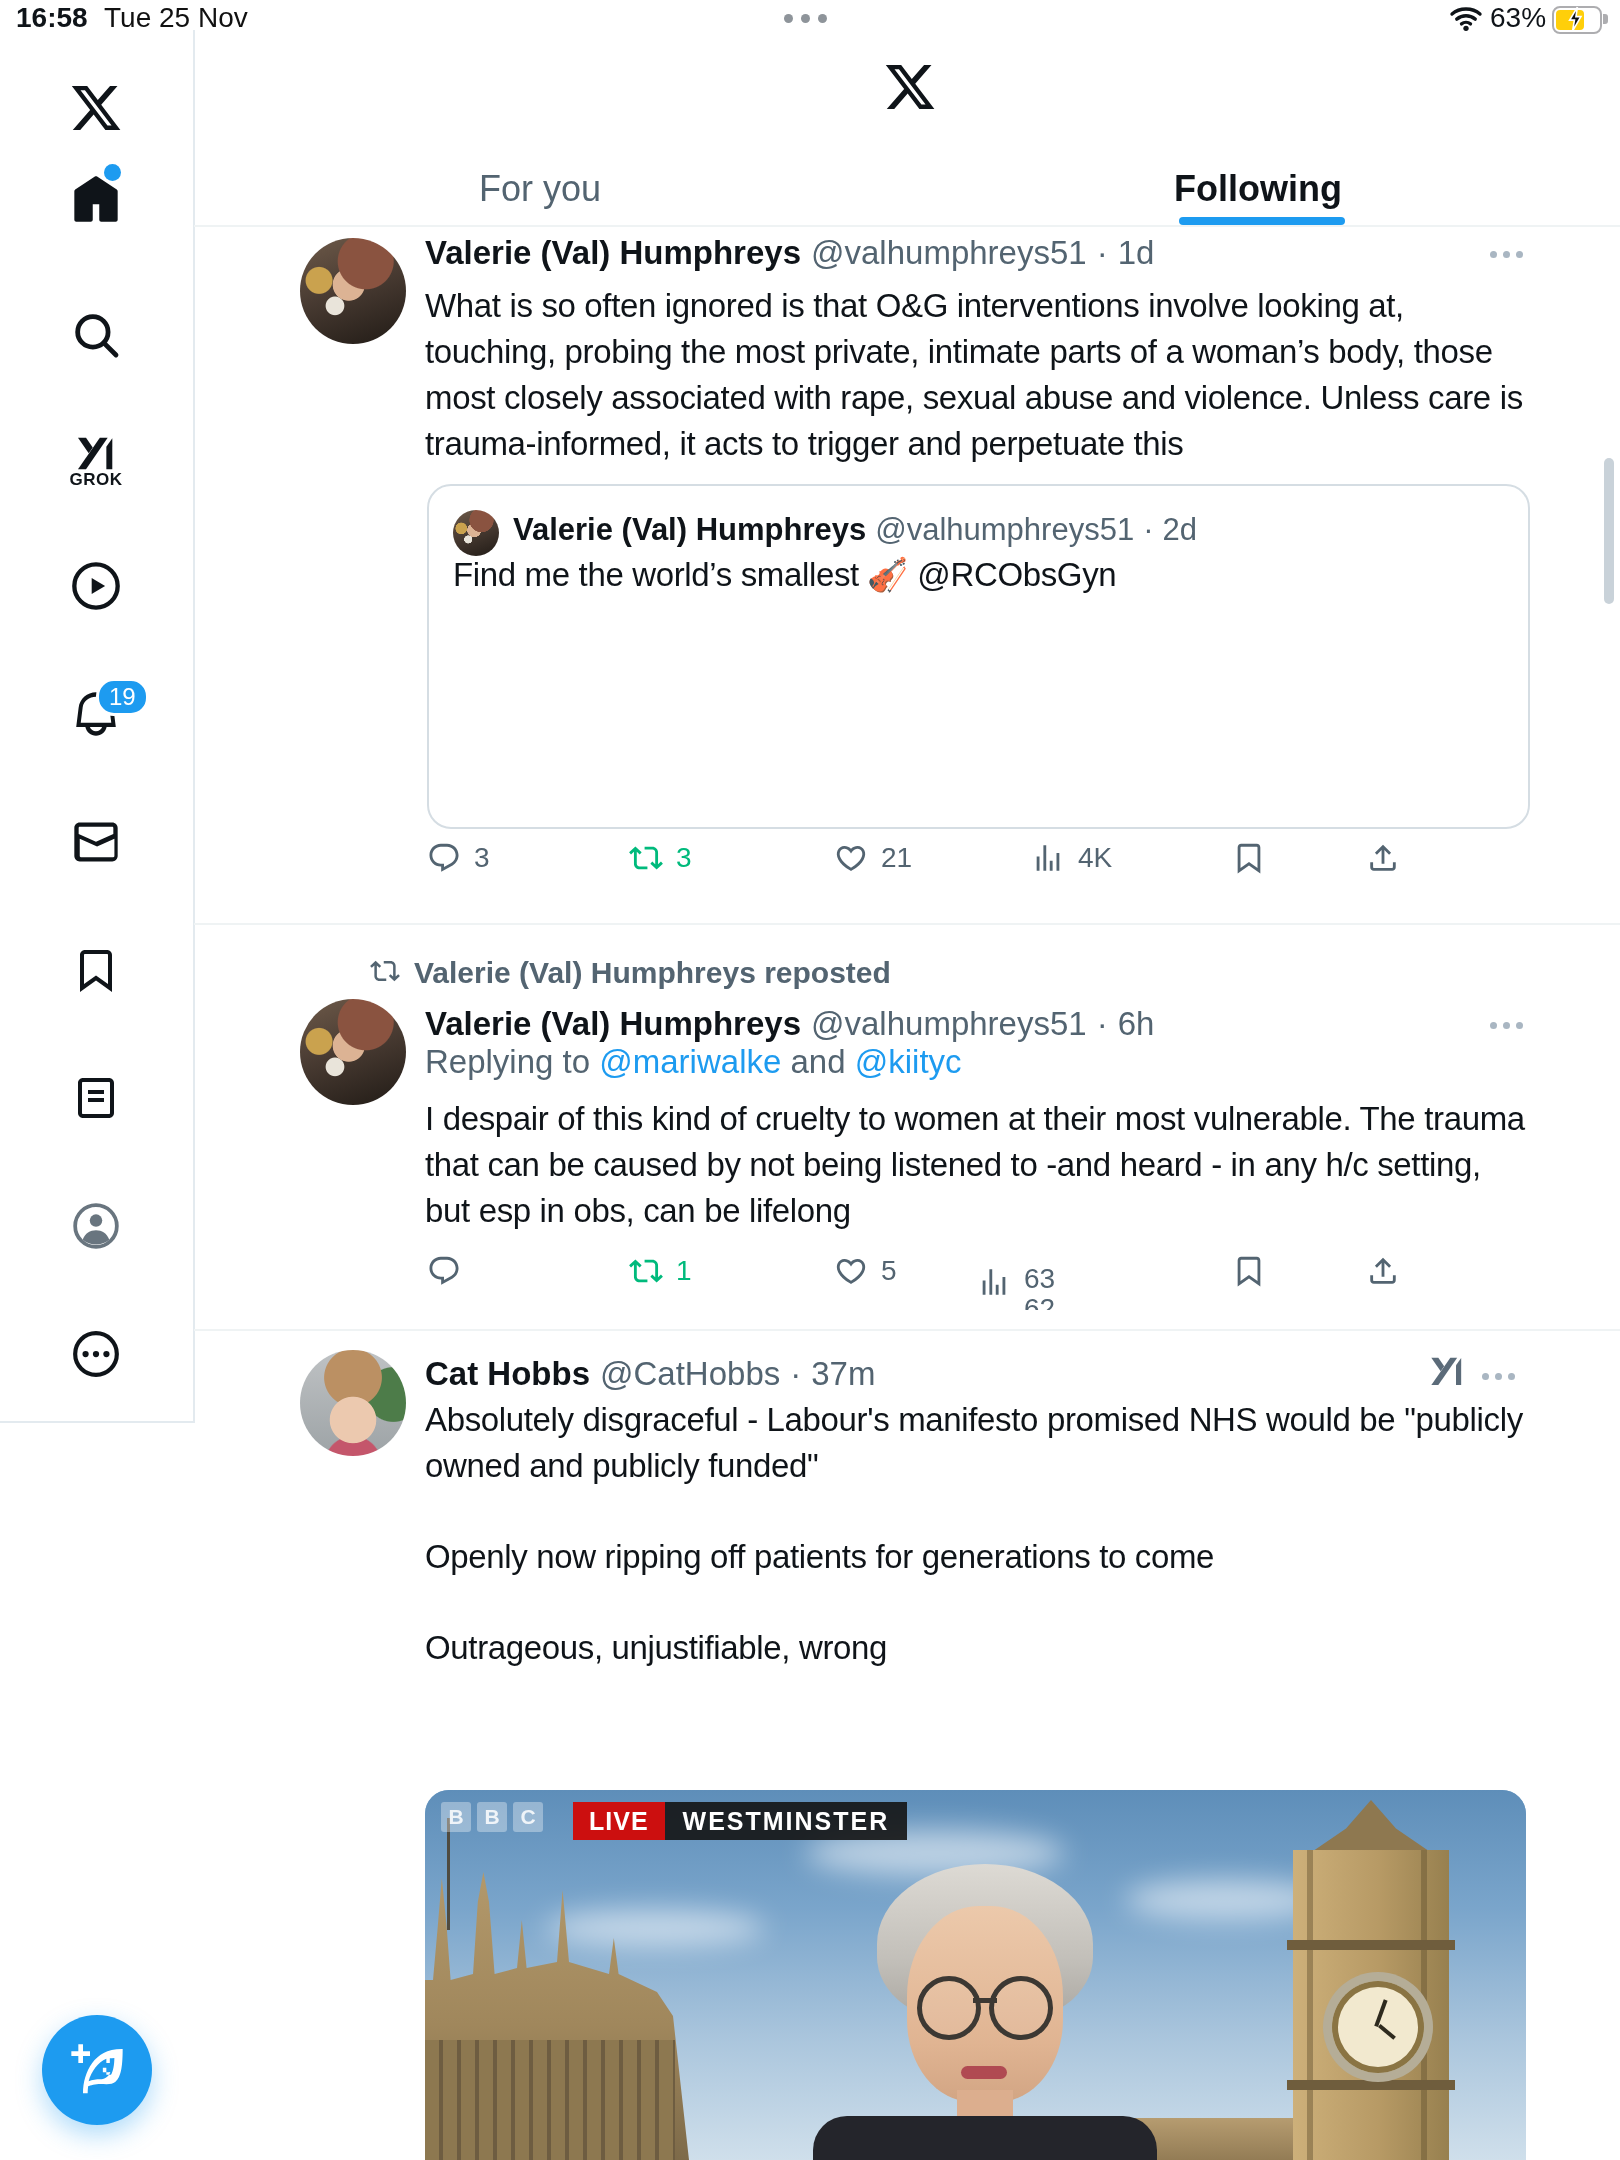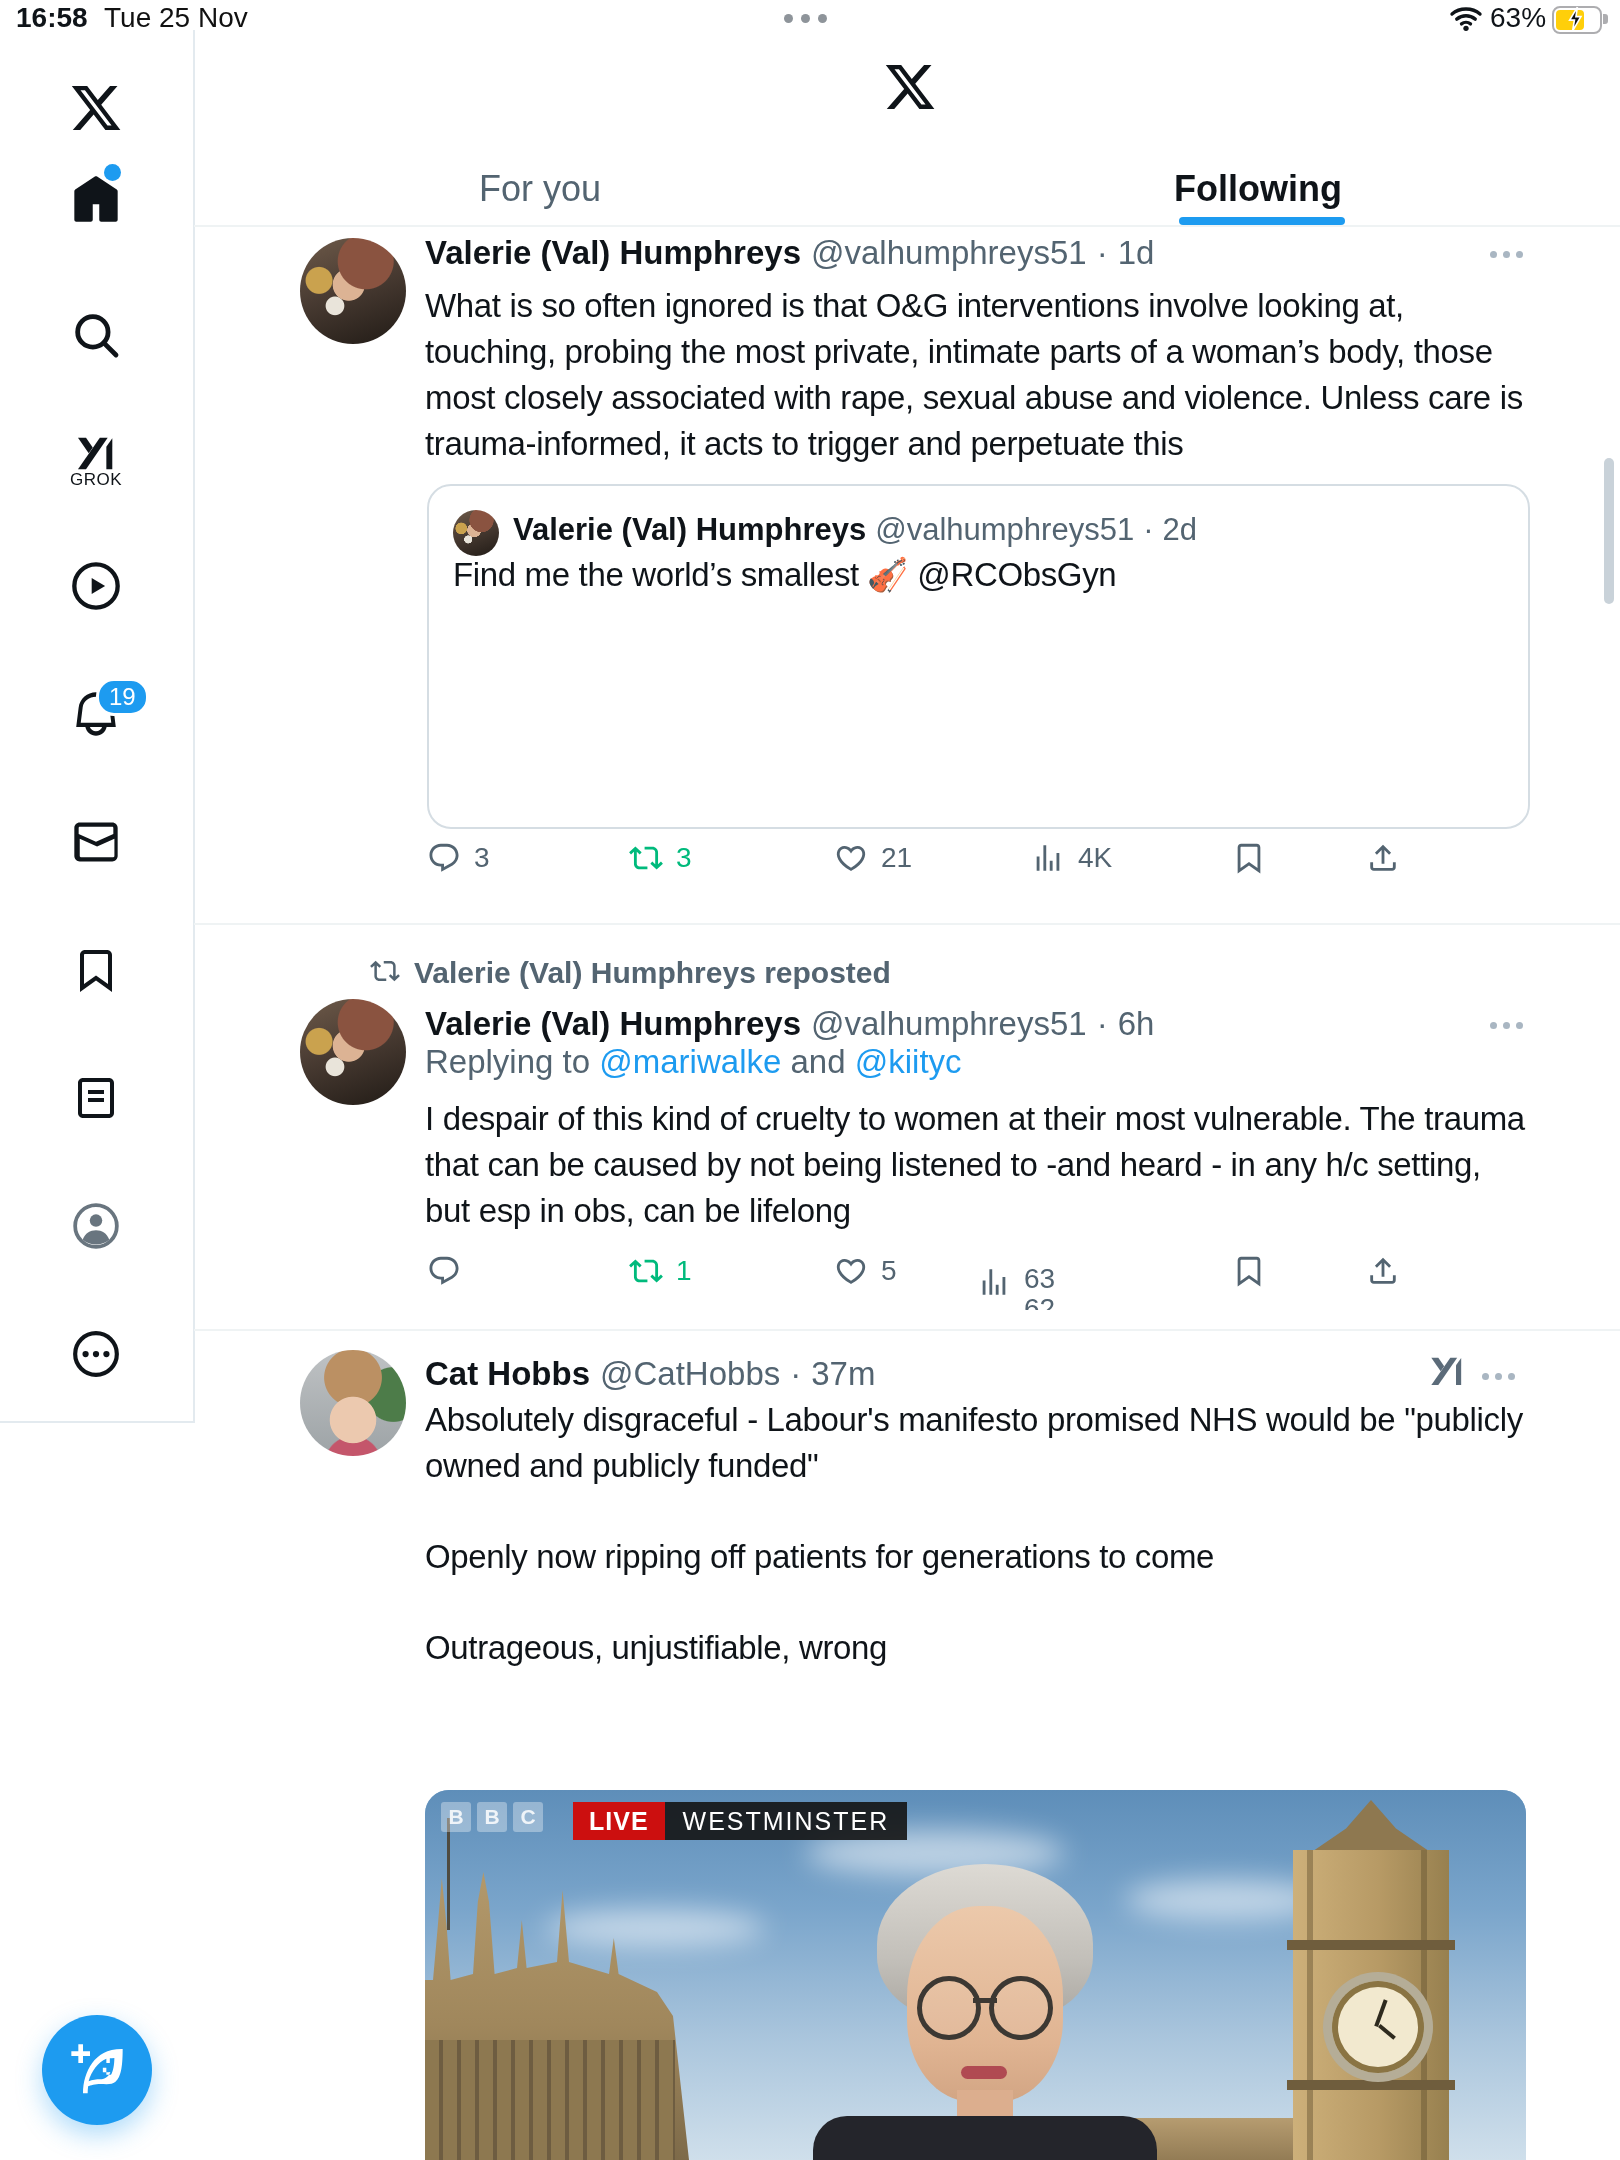--- a/index.html
+++ b/index.html
@@ -23,21 +23,21 @@
   .batt .nub{position:absolute;right:-8px;top:6px;width:5px;height:10px;background:rgba(60,60,67,.42);border-radius:0 3px 3px 0}
   .batt .bolt{position:absolute;left:10px;top:-2px}
 
   
   .v-divider{left:193px;top:30px;width:2px;height:1393px;background:#e3eaef}
   .rail-bottom{left:0;top:1421px;width:195px;height:2px;background:#e3eaef}
   .nav-item{width:60px;height:60px;display:flex;align-items:center;justify-content:center}
   .badge-pill{position:absolute;left:96px;top:678px;min-width:20px;padding:2px 10px;background:#1d9bf0;color:#fff;
     border-radius:18px;font-size:24px;font-weight:500;text-align:center;border:3px solid #fff}
   .home-dot{position:absolute;left:104px;top:164px;width:17px;height:17px;border-radius:50%;background:#1d9bf0}
-  .grok-label{position:absolute;left:60px;top:470px;width:72px;text-align:center;font-size:17px;font-weight:400;letter-spacing:.5px;color:#0f1419}
+  .grok-label{position:absolute;left:60px;top:470px;width:72px;text-align:center;font-size:17px;font-weight:700;letter-spacing:.5px;color:#0f1419}
 
   
   .hdr-border{left:194px;top:225px;width:1426px;height:2px;background:#eff3f4}
   .tab{width:220px;text-align:center;top:168px;font-size:36px}
   .tab-inactive{left:430px;color:#536471;font-weight:500}
   .tab-active{left:1148px;color:#0f1419;font-weight:800}
   .tab-underline{left:1179px;top:217px;width:166px;height:8px;border-radius:4px;background:#1d9bf0}
 
   
   .avatar{border-radius:50%;overflow:hidden}
@@ -120,21 +120,21 @@
   .glasses b{position:absolute;left:56px;top:22px;width:24px;height:5px;background:#3c3833}
   .lips{position:absolute;left:536px;top:276px;width:46px;height:13px;border-radius:8px;background:#b04a52}
   .neck{position:absolute;left:532px;top:300px;width:56px;height:34px;background:#dcae8e}
   .shoulders{position:absolute;left:388px;top:326px;width:344px;height:60px;border-radius:34px 34px 0 0;background:#24252b}
   .bbc-logo{position:absolute;left:16px;top:12px;display:flex;gap:6px}
   .bbc-logo span{width:30px;height:30px;background:rgba(255,255,255,.34);color:#ffffffd8;
     font-size:21px;font-weight:700;display:flex;align-items:center;justify-content:center;border-radius:3px}
   .banner{position:absolute;left:148px;top:12px;display:flex;height:38px}
   .banner .live{background:#cc0f0f;color:#fff;font-size:25px;font-weight:800;letter-spacing:1px;
     display:flex;align-items:center;padding:0 16px}
-  .banner .loc{background:#141414e6;color:#fff;font-size:25px;font-weight:400;letter-spacing:2px;
+  .banner .loc{background:#141414e6;color:#fff;font-size:25px;font-weight:700;letter-spacing:2px;
     display:flex;align-items:center;padding:0 18px}
 
   
   .fab{left:42px;top:2015px;width:110px;height:110px;border-radius:50%;background:#1d9bf0;
     display:flex;align-items:center;justify-content:center;box-shadow:0 10px 26px rgba(29,155,240,.35)}
   .scrollbar{left:1604px;top:458px;width:10px;height:146px;border-radius:5px;background:#c9d2d9}
 </style>
 </head>
 <body>
 

